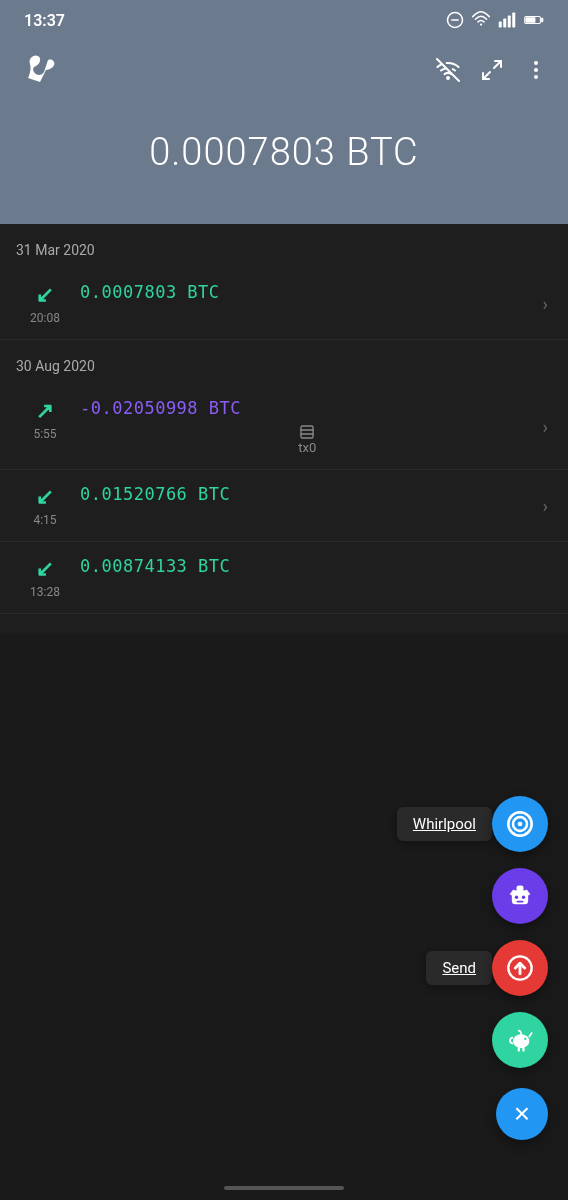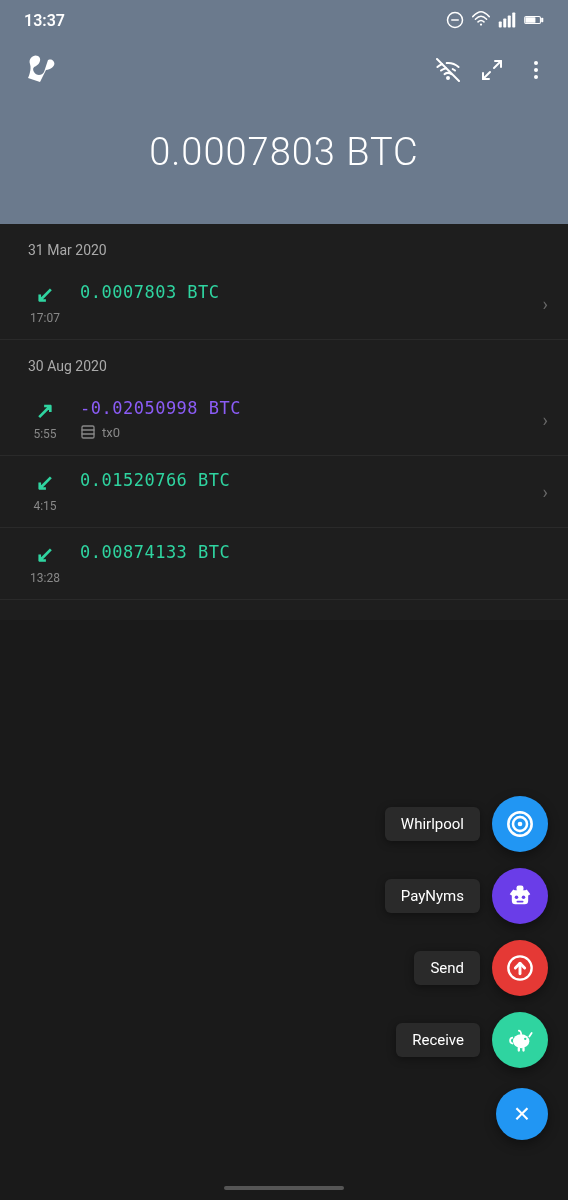--- a/index.html
+++ b/index.html
@@ -62,21 +62,21 @@
       letter-spacing: 1px;
     }
 
     
     .tx-list {
       background: #1e1e1e;
       padding-bottom: 20px;
     }
 
     .date-header {
-      padding: 18px 28px 10px;
+      padding: 18px 16px 10px;
       font-size: 14px;
       color: #aaa;
       background: #1e1e1e;
     }
 
     .tx-item {
       display: flex;
       align-items: flex-start;
       padding: 14px 20px;
       border-bottom: 1px solid #2a2a2a;
@@ -113,22 +113,22 @@
       color: #2fd4a0;
       font-family: monospace;
       letter-spacing: 0.5px;
     }
     .tx-amount.negative {
       color: #8b5cf6;
     }
     .tx-sub {
       display: flex;
       align-items: center;
-      gap: 6px;
       margin-top: 6px;
+      flex-direction: column;
     }
     .tx-sub-text {
       font-size: 13px;
       color: #888;
     }
     .tx-chevron {
       color: #666;
       font-size: 18px;
       align-self: center;
       margin-left: 8px;
@@ -141,21 +141,21 @@
       right: 20px;
       display: flex;
       flex-direction: column;
       align-items: flex-end;
       gap: 16px;
     }
 
     .fab-item {
       display: flex;
       align-items: center;
-      gap: 12px;
+      text-decoration: underline;
     }
 
     .fab-label {
       background: #2a2a2a;
       color: #fff;
       padding: 8px 16px;
       border-radius: 6px;
       font-size: 15px;
       font-weight: 400;
       box-shadow: 0 2px 8px rgba(0,0,0,0.4);
@@ -271,21 +271,21 @@
   <div class="balance-amount">0.0007803 BTC</div>
 </div>
 
 <div class="tx-list">
 
   <div class="date-header">31 Mar 2020</div>
 
   <div class="tx-item">
     <div class="tx-icon-col">
       <span class="tx-arrow">↙</span>
-      <span class="tx-time">17:07</span>
+      <span class="tx-time">20:08</span>
     </div>
     <div class="tx-details">
       <span class="tx-amount">0.0007803 BTC</span>
     </div>
     <span class="tx-chevron">›</span>
   </div>
 
   <div class="date-header">30 Aug 2020</div>
 
   <div class="tx-item">
@@ -340,21 +340,20 @@
         <path d="M12 2a10 10 0 0 1 0 20"></path>
         <path d="M12 22a10 10 0 0 1 0-20"></path>
         <path d="M12 6a6 6 0 0 1 0 12"></path>
         <path d="M12 18a6 6 0 0 1 0-12"></path>
         <circle cx="12" cy="12" r="2" fill="white" stroke="none"></circle>
       </svg>
     </button>
   </div>
 
   <div class="fab-item">
-    <div class="fab-label">PayNyms</div>
     <button class="fab-btn paynyms">
 
       <svg width="28" height="28" viewBox="0 0 24 24" fill="white">
         <rect x="5" y="7" width="14" height="12" rx="3"></rect>
         <rect x="9" y="3" width="6" height="5" rx="2"></rect>
         <circle cx="9" cy="13" r="1.5" fill="#6a3de8"></circle>
         <circle cx="15" cy="13" r="1.5" fill="#6a3de8"></circle>
         <rect x="9" y="16" width="6" height="1.5" rx="0.75" fill="#6a3de8"></rect>
         <line x1="7" y1="7" x2="4" y2="11" stroke="white" stroke-width="2"></line>
         <line x1="17" y1="7" x2="20" y2="11" stroke="white" stroke-width="2"></line>
@@ -368,21 +367,20 @@
 
       <svg width="28" height="28" viewBox="0 0 24 24" fill="none" stroke="white" stroke-width="2.5" stroke-linecap="round" stroke-linejoin="round">
         <circle cx="12" cy="12" r="10" stroke="white" stroke-width="2" fill="none"></circle>
         <polyline points="8 12 12 8 16 12"></polyline>
         <line x1="12" y1="8" x2="12" y2="17"></line>
       </svg>
     </button>
   </div>
 
   <div class="fab-item">
-    <div class="fab-label">Receive</div>
     <button class="fab-btn receive">
 
       <svg width="28" height="28" viewBox="0 0 24 24" fill="white">
         <ellipse cx="13" cy="13" rx="7" ry="6"></ellipse>
         <circle cx="16.5" cy="11" r="1" fill="#2fd4a0"></circle>
         <path d="M6 10C4.5 10 3.5 11 3.5 12.5S4.5 15 6 15" stroke="white" stroke-width="1.5" fill="none"></path>
         <path d="M13 7C13 5.5 12 4 11 4" stroke="white" stroke-width="1.5" stroke-linecap="round" fill="none"></path>
         <path d="M20 9l2-3" stroke="white" stroke-width="1.5" stroke-linecap="round"></path>
         <path d="M11 19v2M15 19v2" stroke="white" stroke-width="2" stroke-linecap="round"></path>
       </svg>

